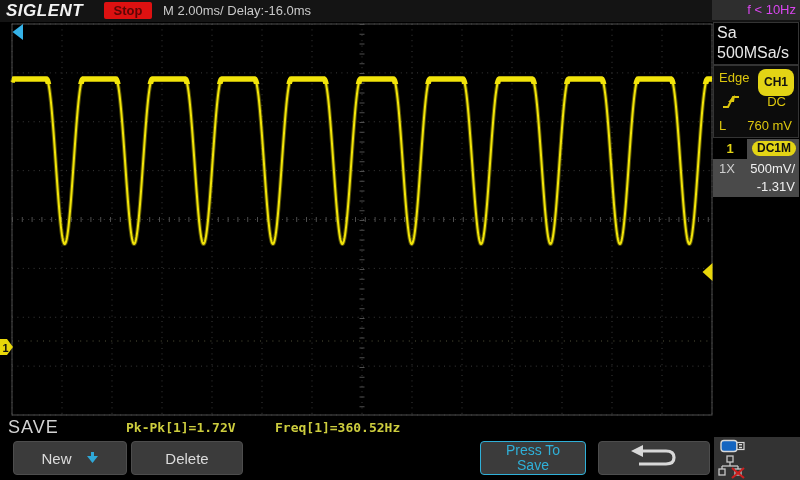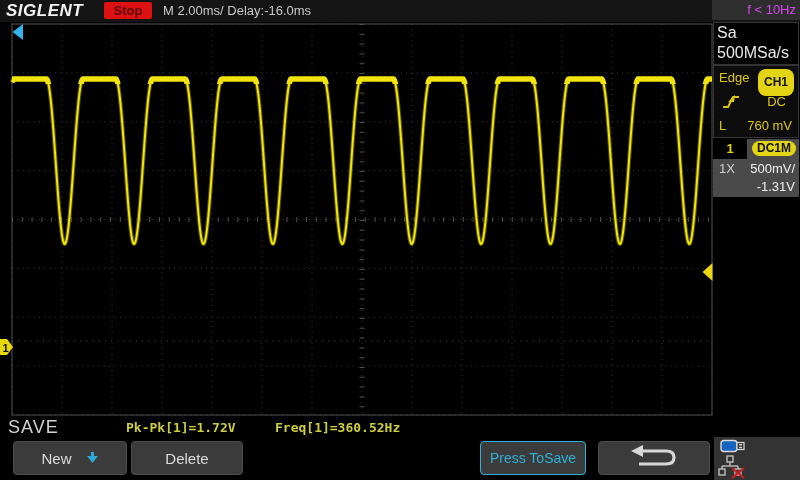--- a/index.html
+++ b/index.html
@@ -50,21 +50,21 @@
   .meas{position:absolute;top:420px;font-family:"DejaVu Sans Mono","Liberation Mono",monospace;
         font-size:13px;font-weight:bold;color:#cdcd3e;}
   .meas-pkpk{left:126px;}
   .meas-freq{left:275px;}
 
   .btn{position:absolute;top:441px;height:34px;background:#3b3b3b;border:1px solid #4d4d4d;
        border-radius:4px;color:#dcdcdc;font-size:15px;display:flex;align-items:center;
        justify-content:center;box-sizing:border-box;}
   .btn-new{left:13px;width:114px;}
   .btn-delete{left:131px;width:112px;}
-  .btn-save{left:480px;width:106px;color:#2fb0d8;border:1px solid #2fb0d8;flex-direction:row;
+  .btn-save{left:480px;width:106px;color:#2fb0d8;border:1px solid #2fb0d8;flex-direction:column;
             font-size:14px;line-height:15px;}
   .btn-back{left:598px;width:112px;}
   .new-arrow{margin-left:14px;display:inline-block;}
   .status-cell{position:absolute;left:714px;top:437px;width:86px;height:43px;background:#333;}
   .usb-wrap{position:absolute;left:6px;top:2px;}
   .lan-wrap{position:absolute;left:4px;top:18px;}
 </style>
 </head>
 <body>
 

